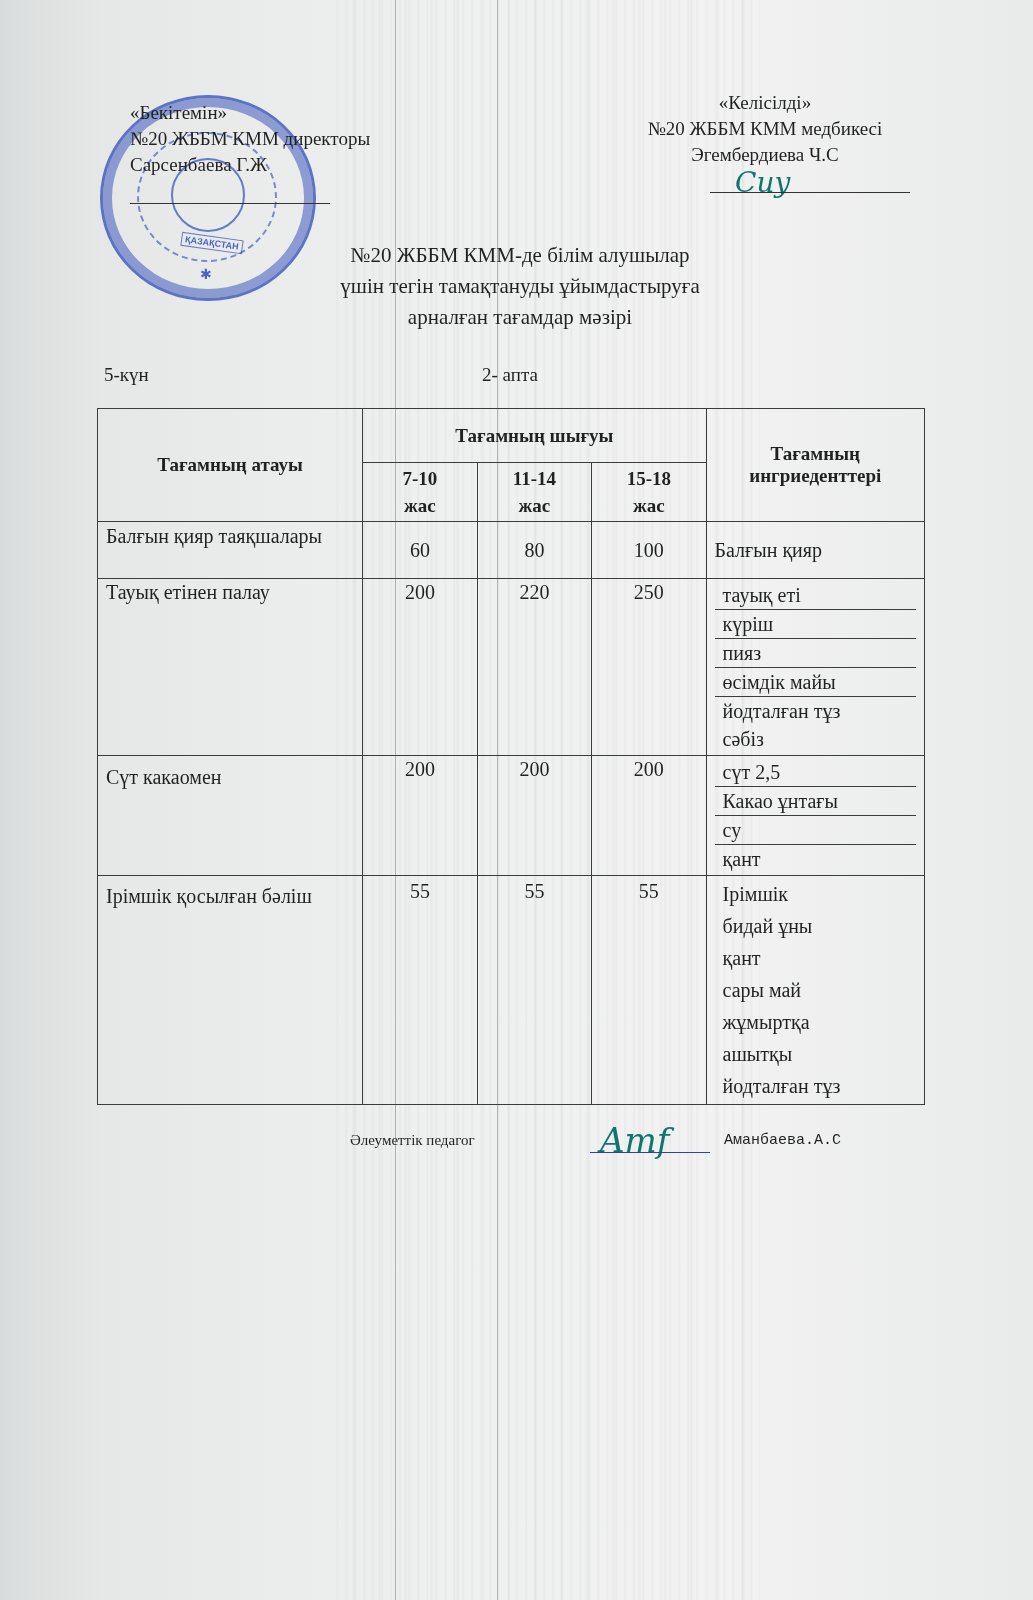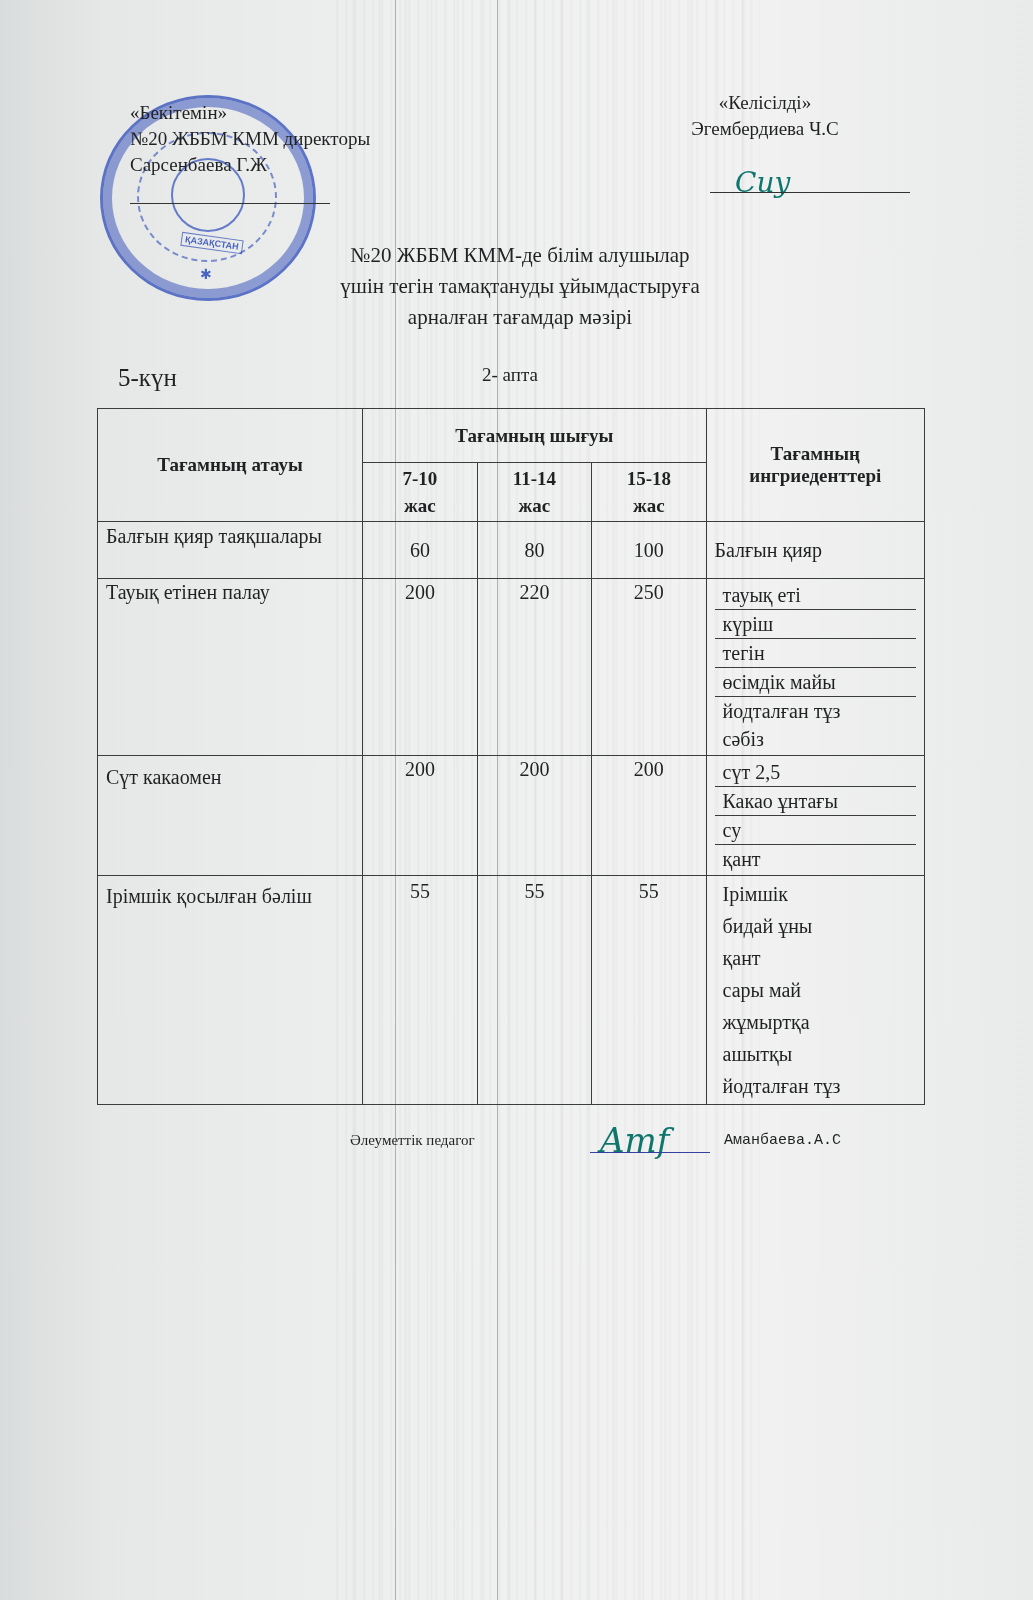--- a/index.html
+++ b/index.html
@@ -31,21 +31,21 @@
     .stamp .inner { position: absolute; left: 34px; top: 34px; width: 136px; height: 126px; border-radius: 50%;
       border: 2px dashed rgba(45,75,185,0.6); }
     .stamp .emblem { position: absolute; left: 68px; top: 60px; width: 70px; height: 70px; border-radius: 50%;
       border: 2px solid rgba(45,75,185,0.7); }
     .stamp .kz { position: absolute; left: 78px; top: 138px; font-family: "Liberation Sans", sans-serif;
       font-size: 9px; font-weight: bold; color: rgba(45,75,185,0.85); border: 1px solid rgba(45,75,185,0.7); padding: 1px 3px; transform: rotate(8deg); }
     .stamp .star { position: absolute; left: 97px; top: 168px; color: rgba(45,75,185,0.85); font-size: 14px; }
 
     .title { position: absolute; left: 240px; top: 240px; width: 560px; text-align: center; font-size: 21px; line-height: 31px; }
 
-    .day { position: absolute; left: 118px; top: 364px; font-size: 25px; }
+    .day { position: absolute; left: 104px; top: 364px; font-size: 19px; }
     .week { position: absolute; left: 482px; top: 364px; font-size: 19px; }
 
     table.menu { position: absolute; left: 97px; top: 408px; width: 828px; border-collapse: collapse; font-size: 20px; table-layout: fixed; }
     table.menu th, table.menu td { border: 1.5px solid #3a3c3d; vertical-align: top; padding: 2px 8px; }
     table.menu th { font-weight: bold; font-size: 19px; text-align: center; vertical-align: middle; }
     .col-name { width: 255px; }
     .col-age { width: 110px; }
     .col-ingr { width: 210px; }
     td.num { text-align: center; }
     td.ingr-cell { padding: 0; }
@@ -75,20 +75,21 @@
 
   <div class="approval left">
     <div>«Бекітемін»</div>
     <div>№20 ЖББМ КММ директоры</div>
     <div>Сарсенбаева Г.Ж</div>
   </div>
   <div class="sign-line" style="left:130px; top:203px; width:200px;"></div>
 
   <div class="approval right">
     <div>«Келісілді»</div>
+    <div>№20 ЖББМ КММ медбикесі</div>
     <div>Эгембердиева Ч.С</div>
   </div>
   <div class="signature" style="left:735px; top:166px; font-size:28px;">Cuy</div>
   <div class="sign-line" style="left:710px; top:192px; width:200px;"></div>
 
   <div class="title">
     <div>№20 ЖББМ КММ-де білім алушылар</div>
     <div>үшін тегін тамақтануды ұйымдастыруға</div>
     <div>арналған тағамдар мәзірі</div>
   </div>
@@ -140,21 +141,21 @@
 
       <tr>
         <td>Тауық етінен палау</td>
         <td class="num">200</td>
         <td class="num">220</td>
         <td class="num">250</td>
         <td class="ingr-cell">
           <div class="ingr-list">
             <div class="ingr-item">тауық еті</div>
             <div class="ingr-item">күріш</div>
-            <div class="ingr-item">тегін</div>
+            <div class="ingr-item">пияз</div>
             <div class="ingr-item">өсімдік майы</div>
             <div class="ingr-item">
               <div>йодталған тұз</div>
               <div>сәбіз</div>
             </div>
           </div>
         </td>
       </tr>
 
       <tr>

